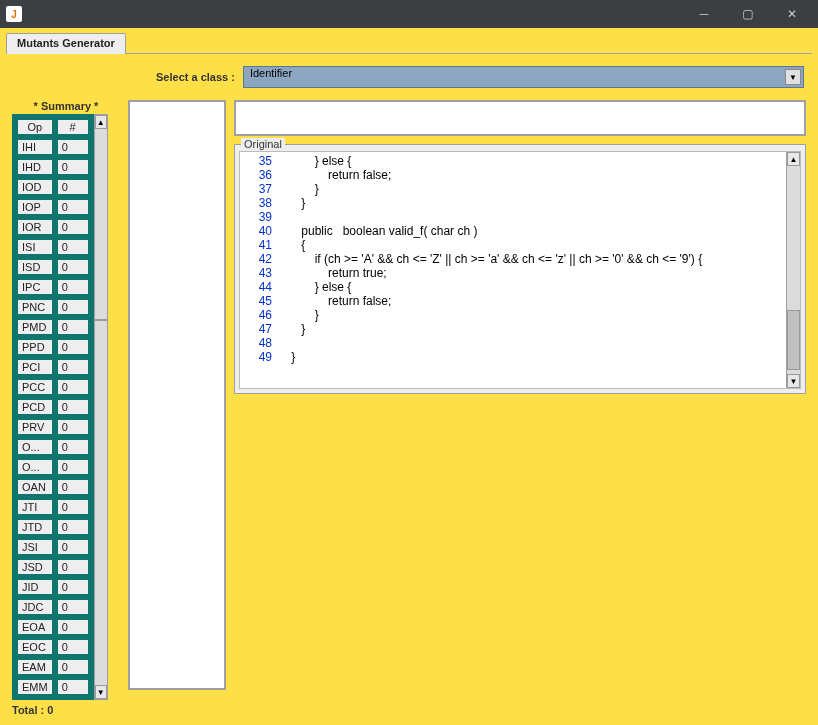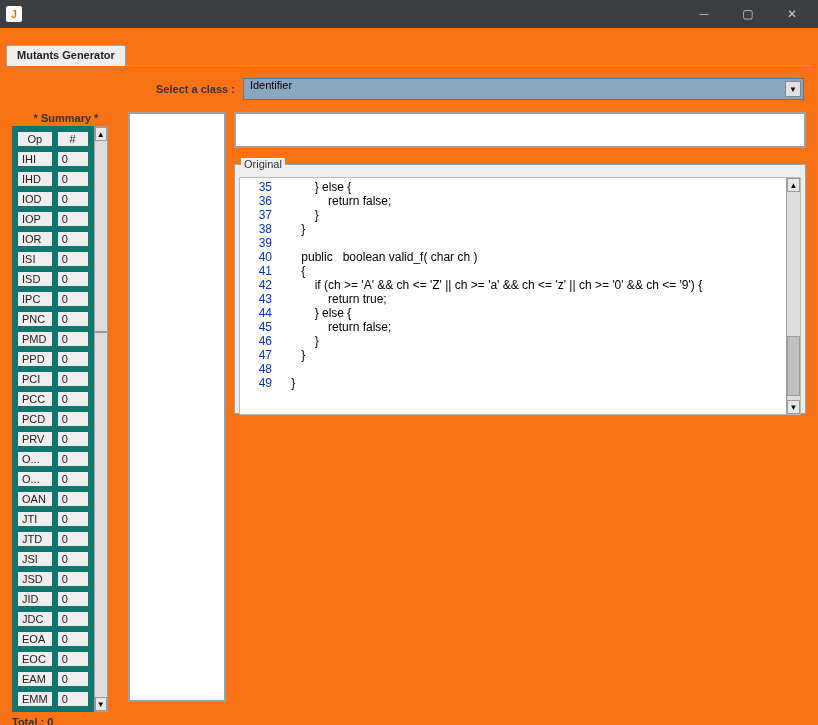--- a/index.html
+++ b/index.html
@@ -37,23 +37,23 @@
   .titlebar .win-btn {
     width: 44px;
     height: 28px;
     display: flex;
     align-items: center;
     justify-content: center;
     color: #ccc;
     font-size: 12px;
   }
   .content {
-    background: #f97316;
+    background: #fde047;
     height: calc(725px - 28px);
-    padding: 16px 6px 8px 6px;
+    padding: 4px 6px 8px 6px;
   }
   .tabs-row {
     display: flex;
     border-bottom: 1px solid #a0a0a0;
     height: 22px;
   }
   .tab {
     border: 1px solid #a0a0a0;
     border-bottom: none;
     padding: 3px 10px;
@@ -181,21 +181,20 @@
   }
   .list-panel {
     width: 98px;
     border: 2px solid #a0a0a0;
     background: #fff;
   }
   .right-col {
     flex: 1;
     display: flex;
     flex-direction: column;
-    gap: 8px;
   }
   .top-input {
     height: 36px;
     border: 2px solid #a0a0a0;
     background: #fff;
   }
   .code-box {
     border: 1px solid #a0a0a0;
     background: #eeeeee;
     position: relative;
@@ -209,21 +208,21 @@
     padding: 0 3px;
     font-size: 11px;
     color: #333;
   }
   .original-box { height: 250px; margin-top: 8px; }
   .mutant-box { flex: 1; margin-top: 8px; }
   .code-inner {
     background: #fff;
     border: 1px solid #bbb;
     height: calc(100% - 6px);
-    margin: 10px 2px 2px 2px;
+    margin: 4px 2px 2px 2px;
     display: flex;
     overflow: hidden;
   }
   .code-text {
     flex: 1;
     padding: 2px 4px;
     font-family: Arial, sans-serif;
     font-size: 12px;
     white-space: pre;
     overflow: hidden;

